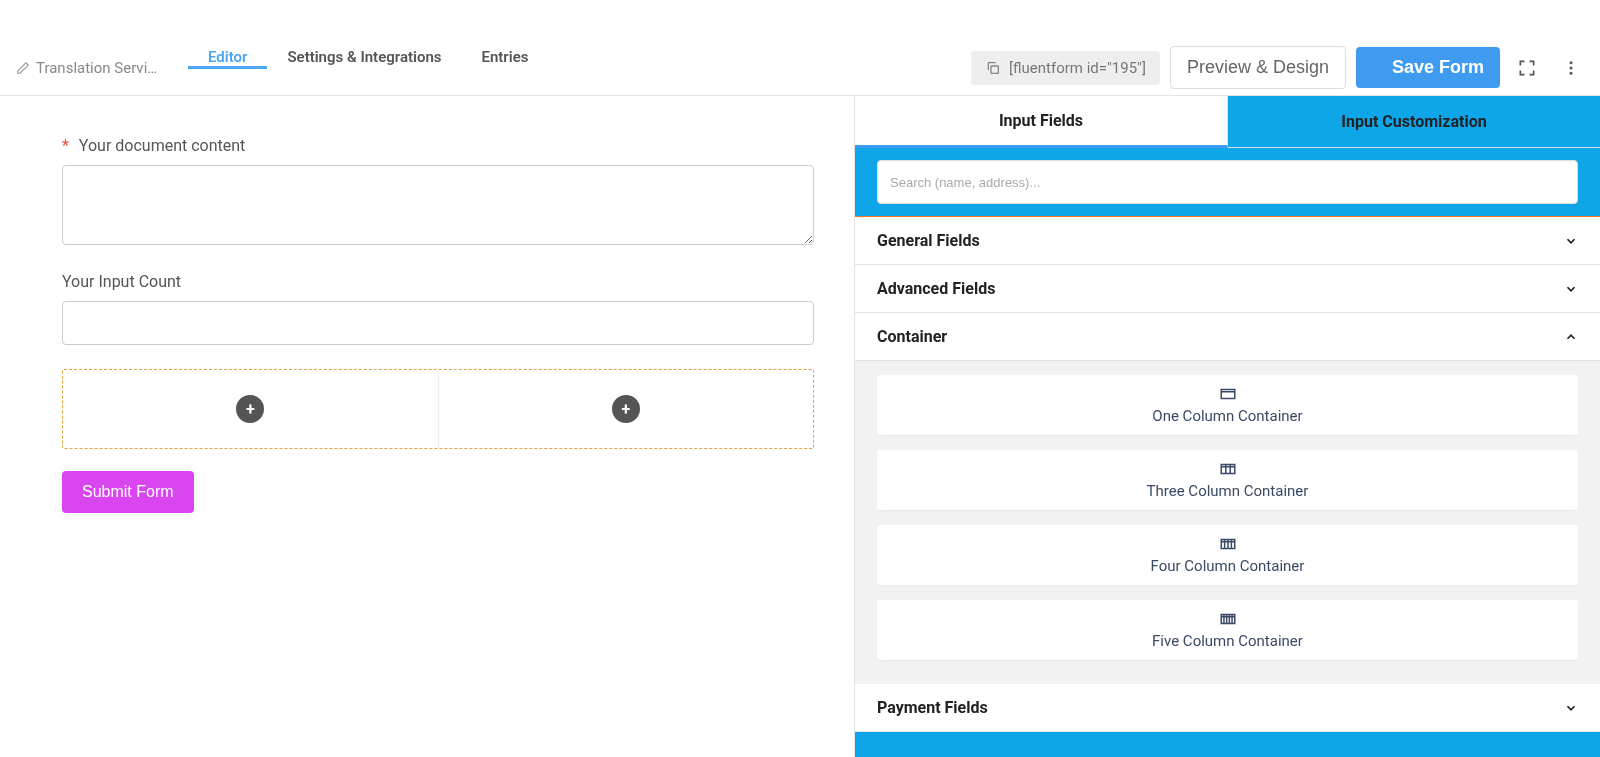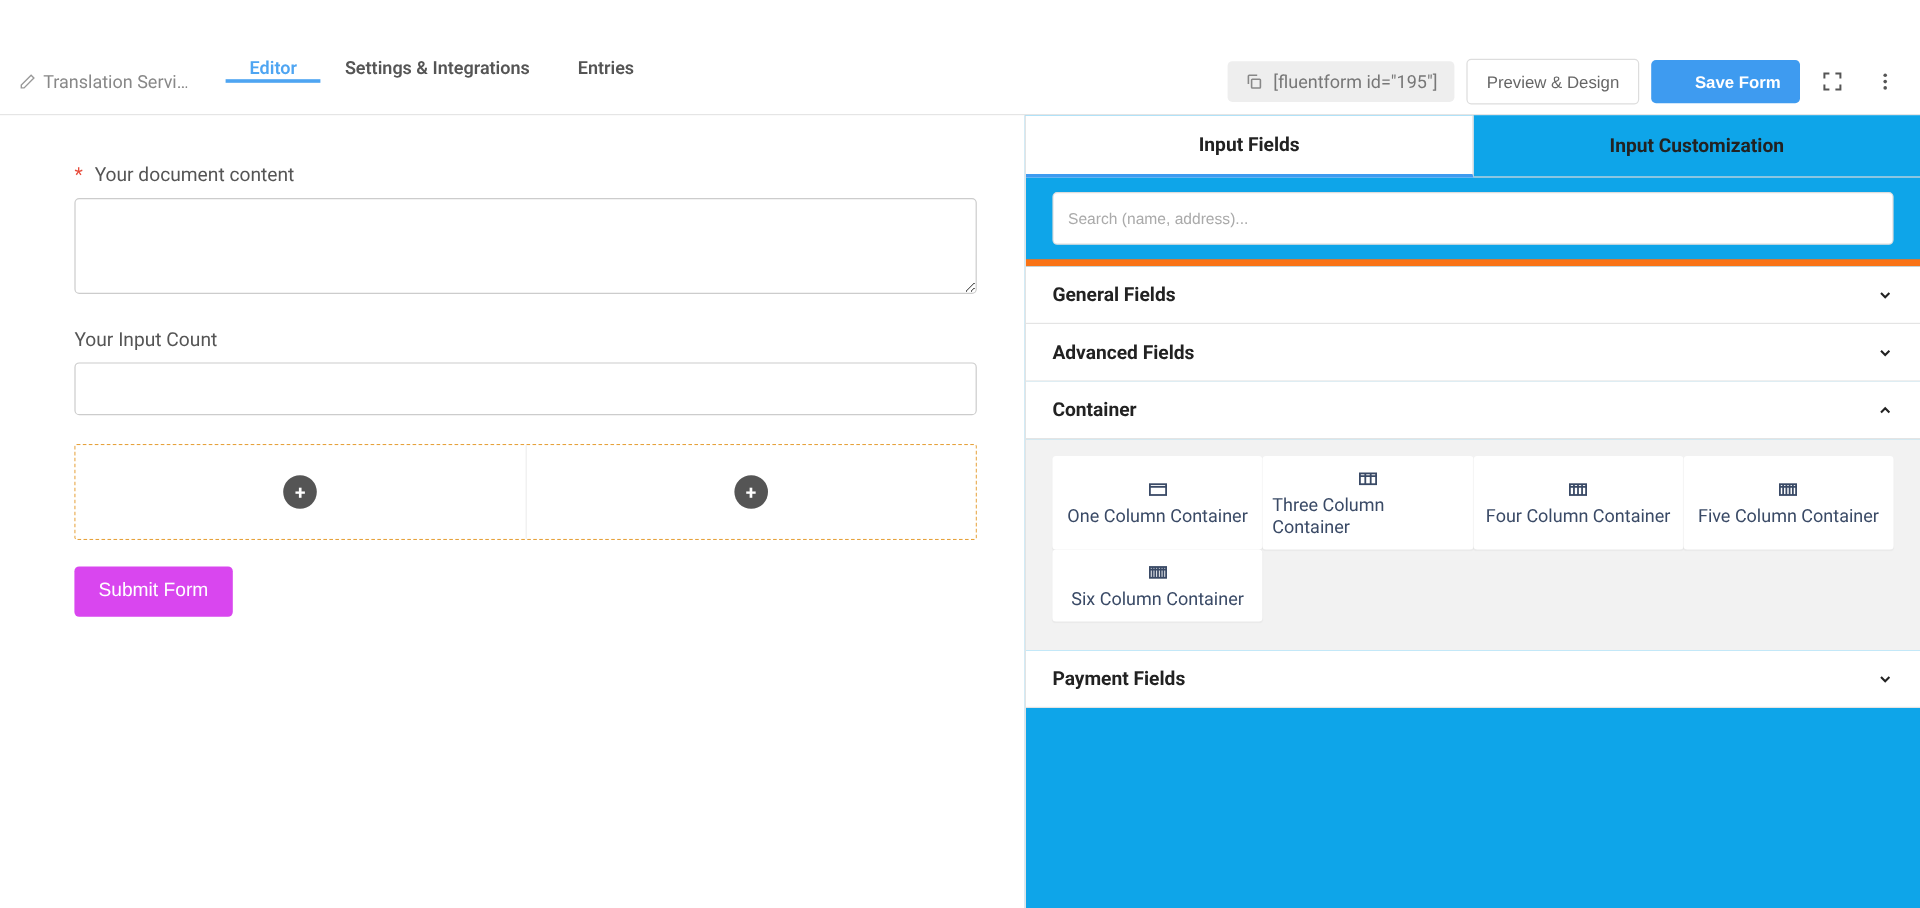--- a/index.html
+++ b/index.html
@@ -71,21 +71,21 @@
     gap: 8px;
     background: #eeeeee;
     border-radius: 4px;
     padding: 8px 14px;
     color: #777;
     font-size: 15px;
   }
   .btn {
     border-radius: 4px;
     padding: 10px 16px;
-    font-size: 14px;
+    font-size: 18px;
     font-weight: 500;
     cursor: pointer;
     border: none;
   }
   .btn-outline {
     background: #fff;
     border: 1px solid #ddd;
     color: #666;
   }
   .btn-primary {
@@ -226,43 +226,43 @@
     width: 100%;
     height: 44px;
     border: 1px solid #ddd;
     border-radius: 4px;
     padding: 0 12px;
     font-size: 13px;
     background: #fff;
   }
   .search-input::placeholder { color: #aaa; }
   .accordion {
-    border-top: 6px solid #f97316;
+    border-top: 1px solid #f97316;
   }
   .acc-item { }
   .acc-header {
     display: flex;
     align-items: center;
     justify-content: space-between;
     padding: 14px 22px;
     background: #fff;
     border-bottom: 1px solid #e4e4e4;
     cursor: pointer;
     font-size: 16px;
     font-weight: 700;
     color: #222;
   }
   .acc-body {
     padding: 14px 22px 24px;
     background: #f2f2f2;
   }
   .field-grid {
     display: grid;
-    grid-template-columns: 1fr 1fr 1fr 1fr;
-    gap: 0;
+    grid-template-columns: 1fr;
+    gap: 15px;
   }
   .field-card {
     background: #fff;
     border-radius: 3px;
     padding: 12px 8px 10px;
     display: flex;
     flex-direction: column;
     align-items: center;
     justify-content: center;
     gap: 6px;
@@ -431,32 +431,20 @@
                     <rect x="3" y="3" width="18" height="12"></rect>
                     <line x1="3" y1="6" x2="21" y2="6"></line>
                     <line x1="6.6" y1="3" x2="6.6" y2="15"></line>
                     <line x1="10.2" y1="3" x2="10.2" y2="15"></line>
                     <line x1="13.8" y1="3" x2="13.8" y2="15"></line>
                     <line x1="17.4" y1="3" x2="17.4" y2="15"></line>
                   </svg>
                 <span>Five Column Container</span>
               </div>
 
-              <div class="field-card">
-                <svg width="18" height="14" viewBox="0 0 24 18" fill="none" stroke="#3a4a66" stroke-width="2">
-                    <rect x="3" y="3" width="18" height="12"></rect>
-                    <line x1="3" y1="6" x2="21" y2="6"></line>
-                    <line x1="6" y1="3" x2="6" y2="15"></line>
-                    <line x1="9" y1="3" x2="9" y2="15"></line>
-                    <line x1="12" y1="3" x2="12" y2="15"></line>
-                    <line x1="15" y1="3" x2="15" y2="15"></line>
-                    <line x1="18" y1="3" x2="18" y2="15"></line>
-                  </svg>
-                <span>Six Column Container</span>
-              </div>
 
             </div>
           </div>
         </div>
 
         <div class="acc-item">
           <div class="acc-header">
             <span>Payment Fields</span>
             <svg class="caret" viewBox="0 0 24 24" fill="none" stroke="#222" stroke-width="3">
                 <path d="M6 9l6 6 6-6"></path>

